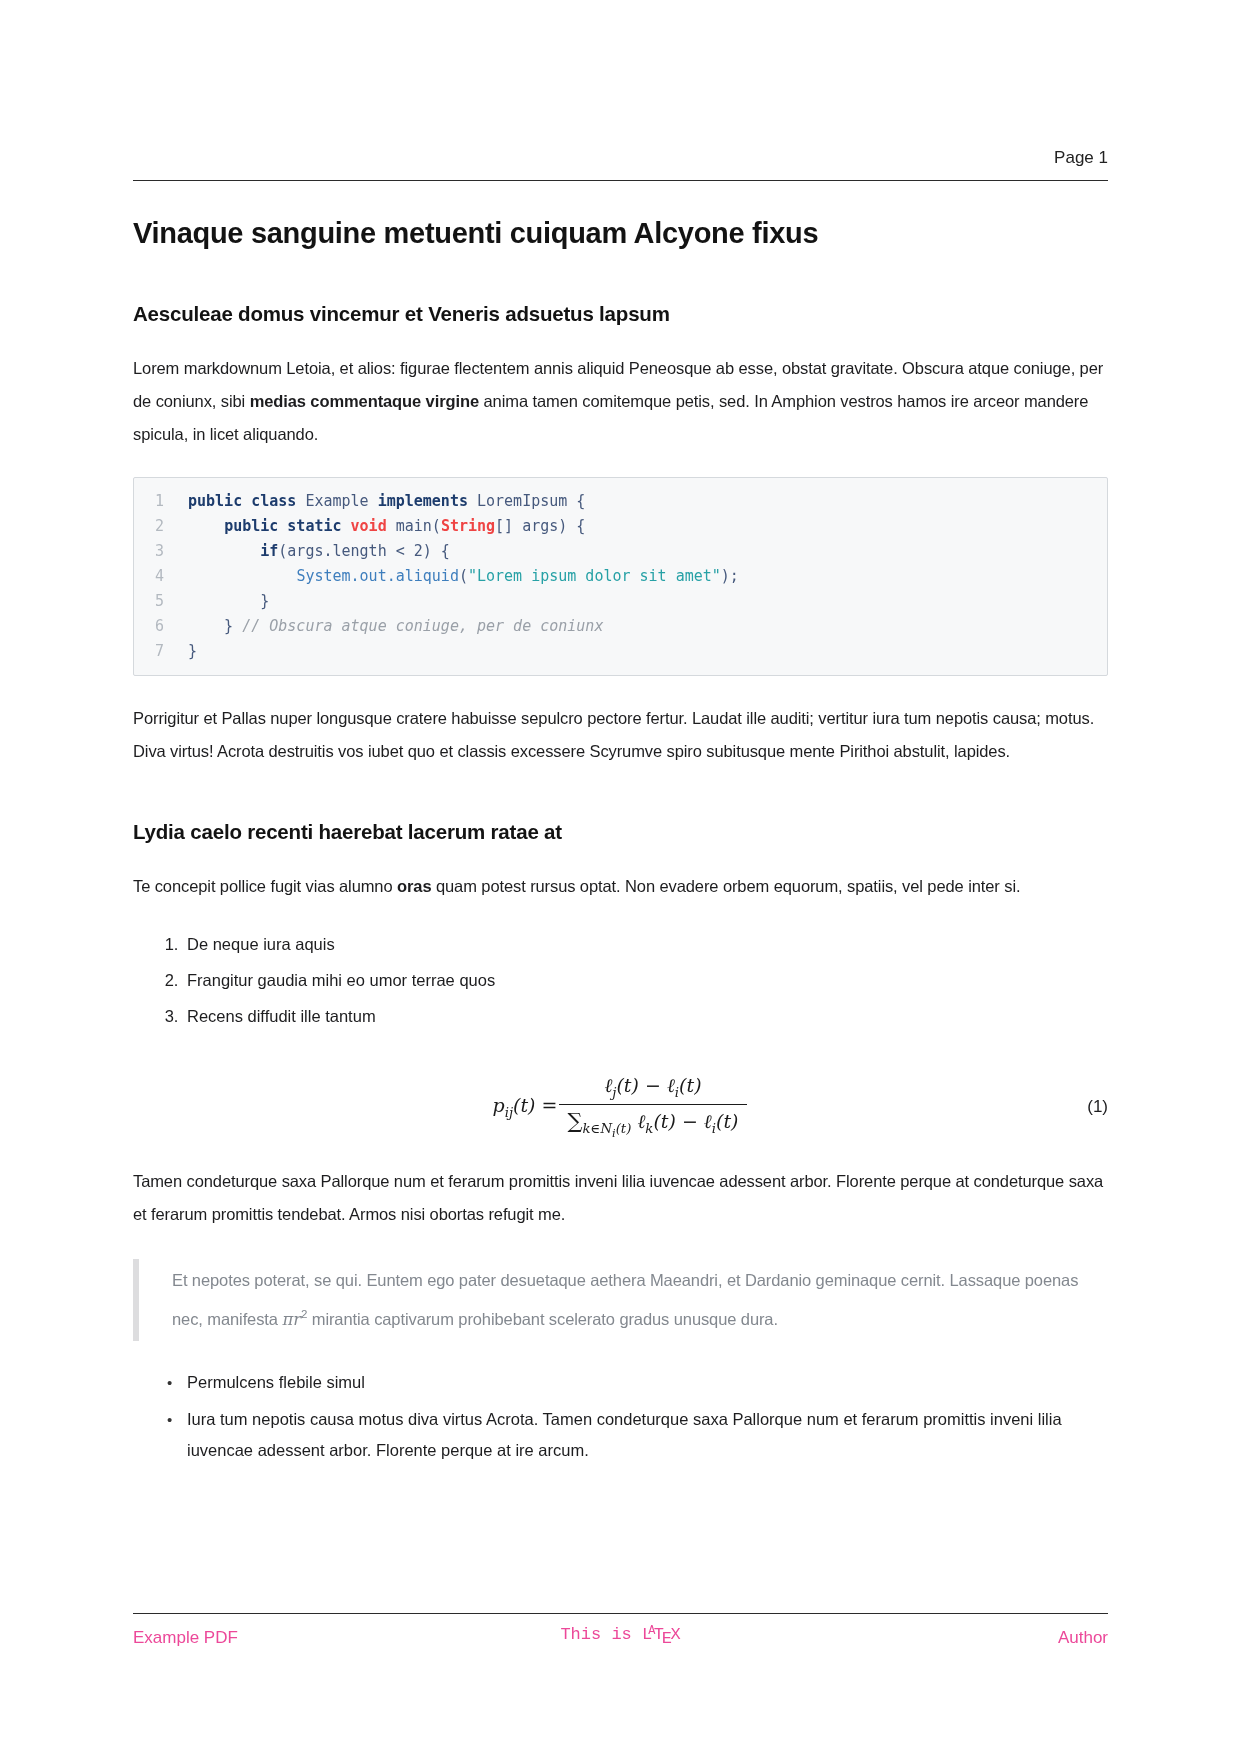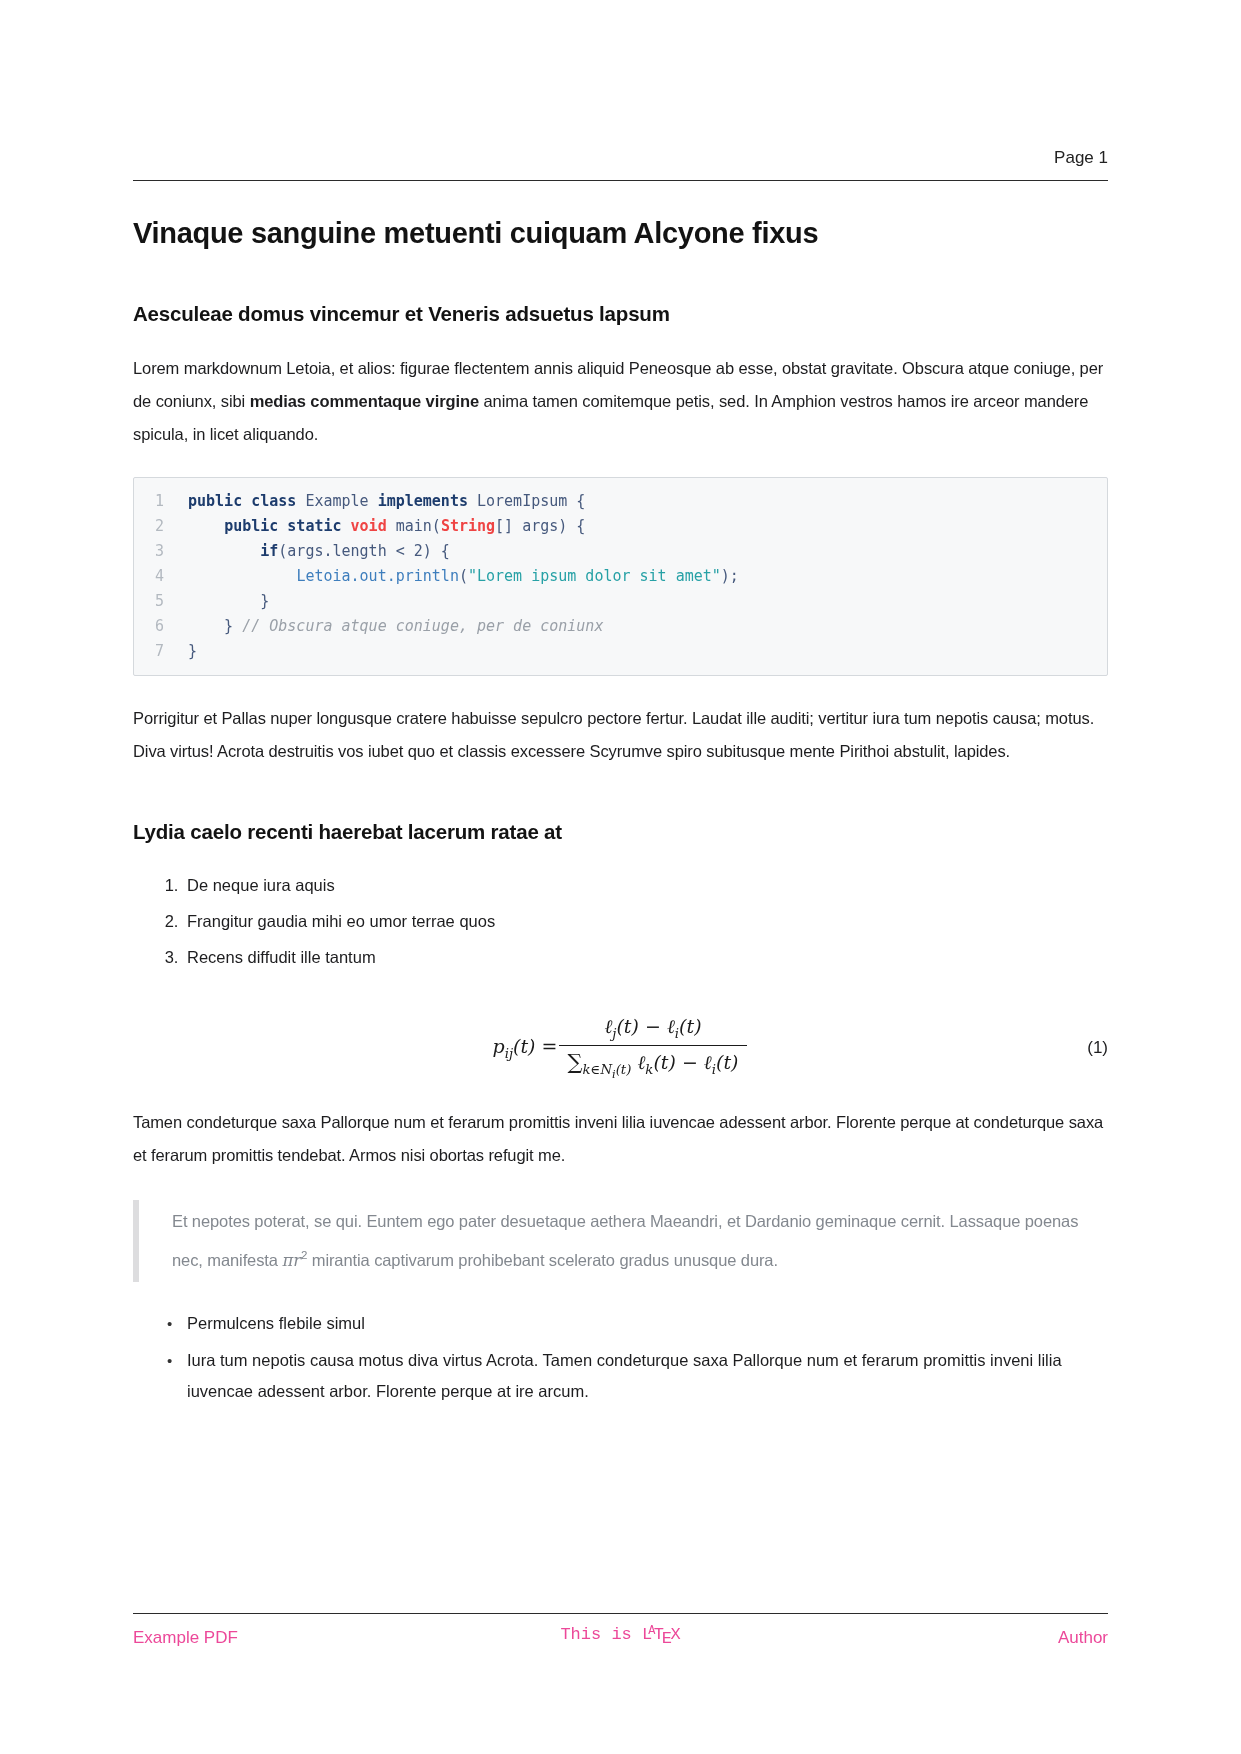--- a/index.html
+++ b/index.html
@@ -136,31 +136,32 @@
 
     <h2 class="sec-head">Aesculeae domus vincemur et Veneris adsuetus lapsum</h2>
 
     <p class="body-par"><span>Lorem markdownum Letoia, et alios: figurae flectentem annis aliquid Peneosque ab esse, obstat gravitate. Obscura atque coniuge, per de coniunx, sibi </span><b>medias commentaque virgine</b><span> anima tamen comitemque petis, sed. In Amphion vestros hamos ire arceor mandere spicula, in licet aliquando.</span></p>
 
     <div class="codeblock">
       <div>
           <div class="code-line"><span class="lnum">1</span><span class="tok-kw">public</span><span class="tok-pl"> </span><span class="tok-kw">class</span><span class="tok-pl"> Example </span><span class="tok-kw">implements</span><span class="tok-pl"> LoremIpsum {</span></div>
           <div class="code-line"><span class="lnum">2</span><span class="tok-pl">    </span><span class="tok-kw">public</span><span class="tok-pl"> </span><span class="tok-kw">static</span><span class="tok-pl"> </span><span class="tok-ty">void</span><span class="tok-pl"> main(</span><span class="tok-ty">String</span><span class="tok-pl">[] args) {</span></div>
           <div class="code-line"><span class="lnum">3</span><span class="tok-pl">        </span><span class="tok-kw">if</span><span class="tok-pl">(args.length &lt; 2) {</span></div>
-          <div class="code-line"><span class="lnum">4</span><span class="tok-pl">            </span><span class="tok-fn">Letoia.out.println</span><span class="tok-pl">(</span><span class="tok-st">"Lorem ipsum dolor sit amet"</span><span class="tok-pl">);</span></div>
+          <div class="code-line"><span class="lnum">4</span><span class="tok-pl">            </span><span class="tok-fn">System.out.aliquid</span><span class="tok-pl">(</span><span class="tok-st">"Lorem ipsum dolor sit amet"</span><span class="tok-pl">);</span></div>
           <div class="code-line"><span class="lnum">5</span><span class="tok-pl">        }</span></div>
           <div class="code-line"><span class="lnum">6</span><span class="tok-pl">    } </span><span class="tok-co">// Obscura atque coniuge, per de coniunx</span></div>
           <div class="code-line"><span class="lnum">7</span><span class="tok-pl">}</span></div>
         </div>
     </div>
 
     <p class="body-par">Porrigitur et Pallas nuper longusque cratere habuisse sepulcro pectore fertur. Laudat ille auditi; vertitur iura tum nepotis causa; motus. Diva virtus! Acrota destruitis vos iubet quo et classis excessere Scyrumve spiro subitusque mente Pirithoi abstulit, lapides.</p>
 
     <h2 class="sec-head">Lydia caelo recenti haerebat lacerum ratae at</h2>
 
+    <p class="body-par"><span>Te concepit pollice fugit vias alumno </span><b>oras</b><span> quam potest rursus optat. Non evadere orbem equorum, spatiis, vel pede inter si.</span></p>
 
     <ol class="num-list">
         <li>De neque iura aquis</li>
         <li>Frangitur gaudia mihi eo umor terrae quos</li>
         <li>Recens diffudit ille tantum</li>
       </ol>
 
     <div class="equation">
       <span><span>p</span><sub>ij</sub><span>(t) = </span></span>
       <span class="frac">

